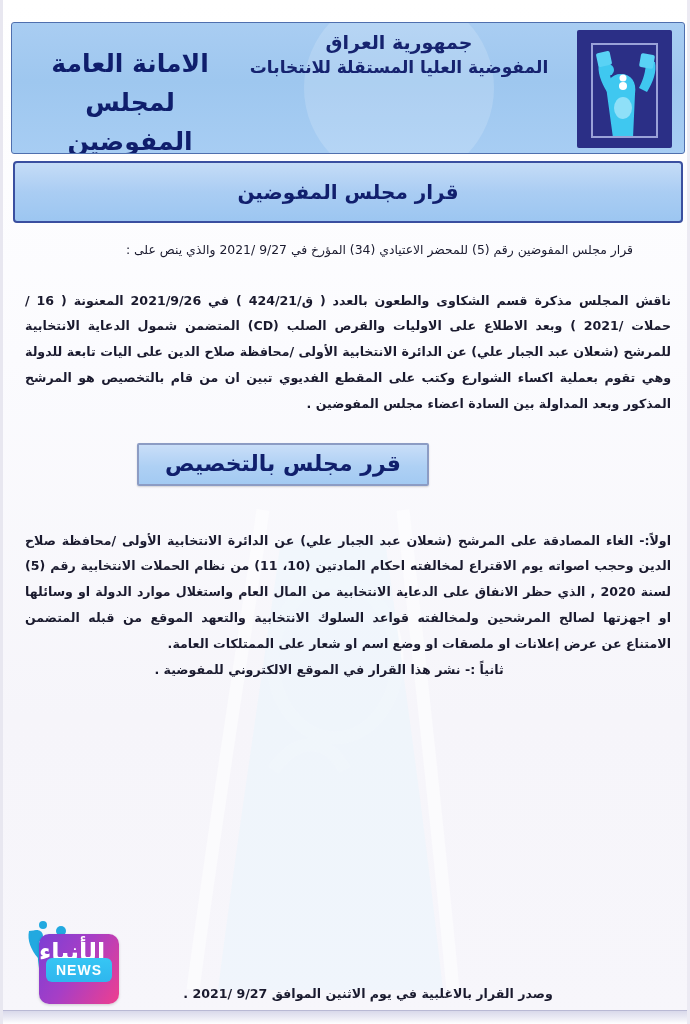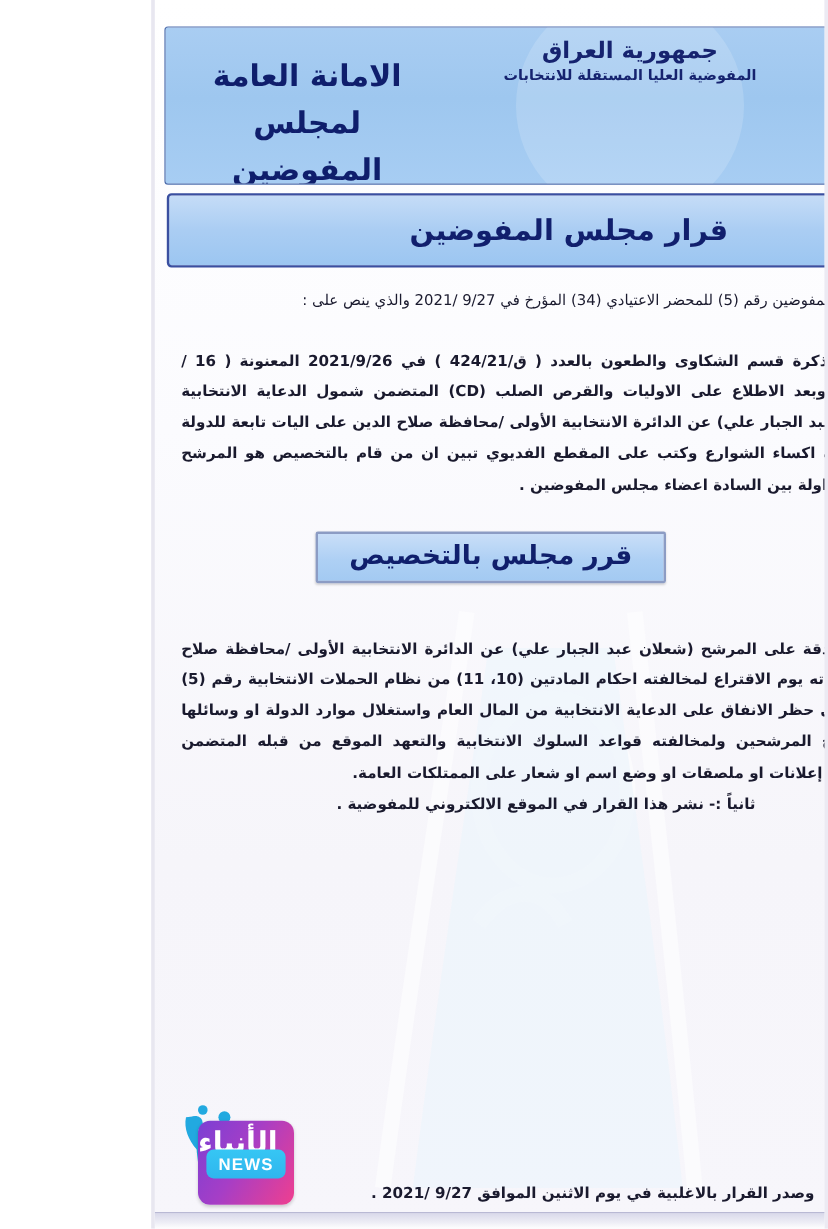--- a/index.html
+++ b/index.html
@@ -6,21 +6,21 @@
   * { box-sizing: border-box; }
   html, body {
     margin: 0; padding: 0;
     width: 690px; height: 1024px;
     background: #ffffff;
     font-family: "DejaVu Sans", "Liberation Sans", sans-serif;
   }
 
   .page {
     position: relative;
-    width: 564px;
+    width: 690px;
     height: 1024px;
     overflow: hidden;
     background:
       linear-gradient(180deg, #ffffff 0%, #fbfbfe 35%, #f6f5fa 70%, #f7f6fb 100%);
     border-left: 3px solid #e8e7f0;
     border-right: 3px solid #eceaf3;
   }
 
   
   .watermark {
@@ -74,21 +74,21 @@
     color: #14227a;
     z-index: 2;
   }
   .hc-line1 {
     font-size: 19px; font-weight: bold;
     letter-spacing: 1px;
     line-height: 1.25;
     color: #16236f;
   }
   .hc-line2 {
-    font-size: 12px; font-weight: bold;
+    font-size: 17px; font-weight: bold;
     line-height: 1.3;
     color: #16236f;
     margin-top: 1px;
   }
   .hc-line3 {
     font-size: 12px; font-weight: bold;
     color: #1c2a74;
     margin-top: 5px;
     letter-spacing: 0px;
   }
@@ -121,21 +121,21 @@
     position: absolute;
     left: 10px; top: 161px;
     width: 670px; height: 62px;
     background: linear-gradient(180deg, #c5dcf7 0%, #aacdf3 50%, #9cc6f1 100%);
     border: 2px solid #3a4fa0;
     border-radius: 4px;
     display: flex; align-items: center; justify-content: center;
     z-index: 3;
   }
   .title-banner .t-text {
-    font-size: 24px;
+    font-size: 20px;
     font-weight: bold;
     color: #111f6d;
     letter-spacing: 0px;
   }
 
   
   .body {
     position: absolute;
     left: 0; top: 238px;
     width: 690px;

